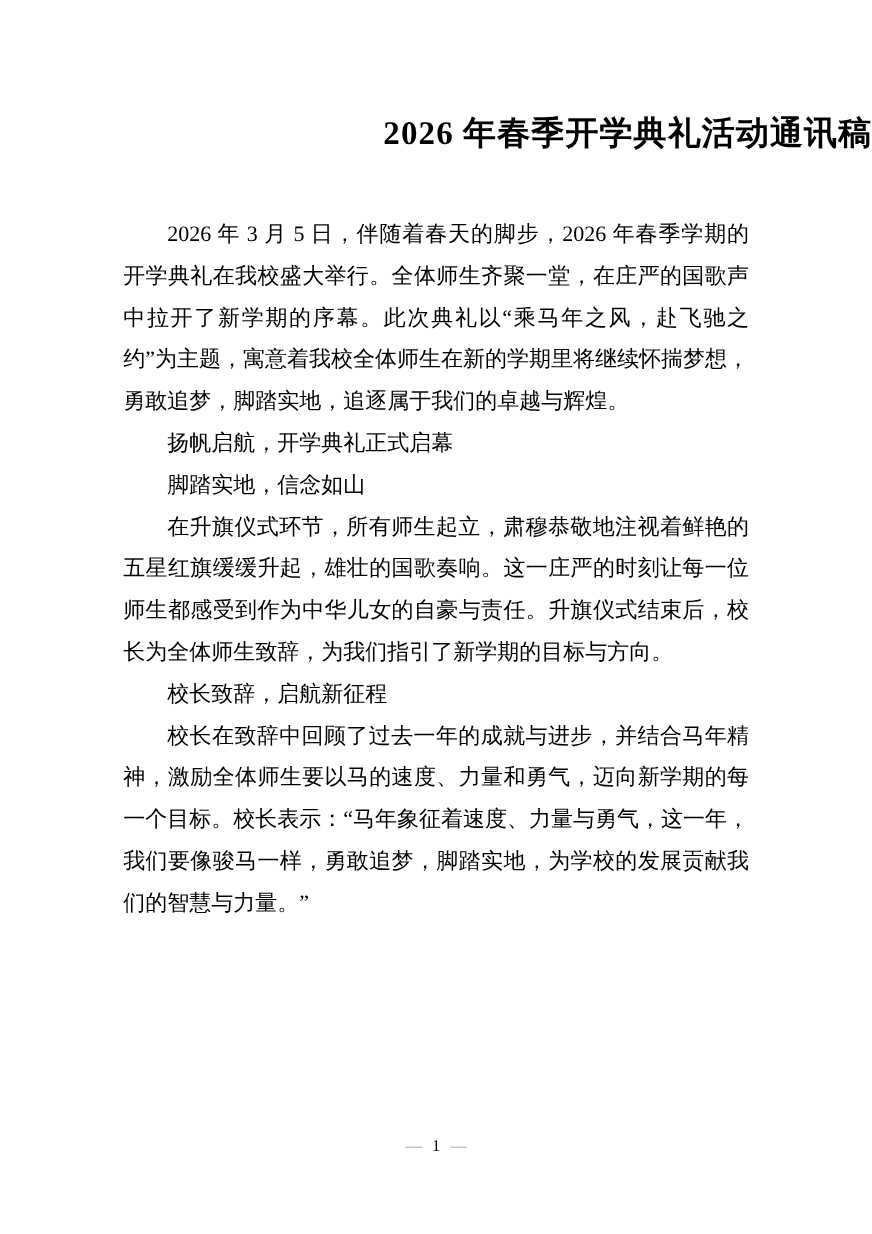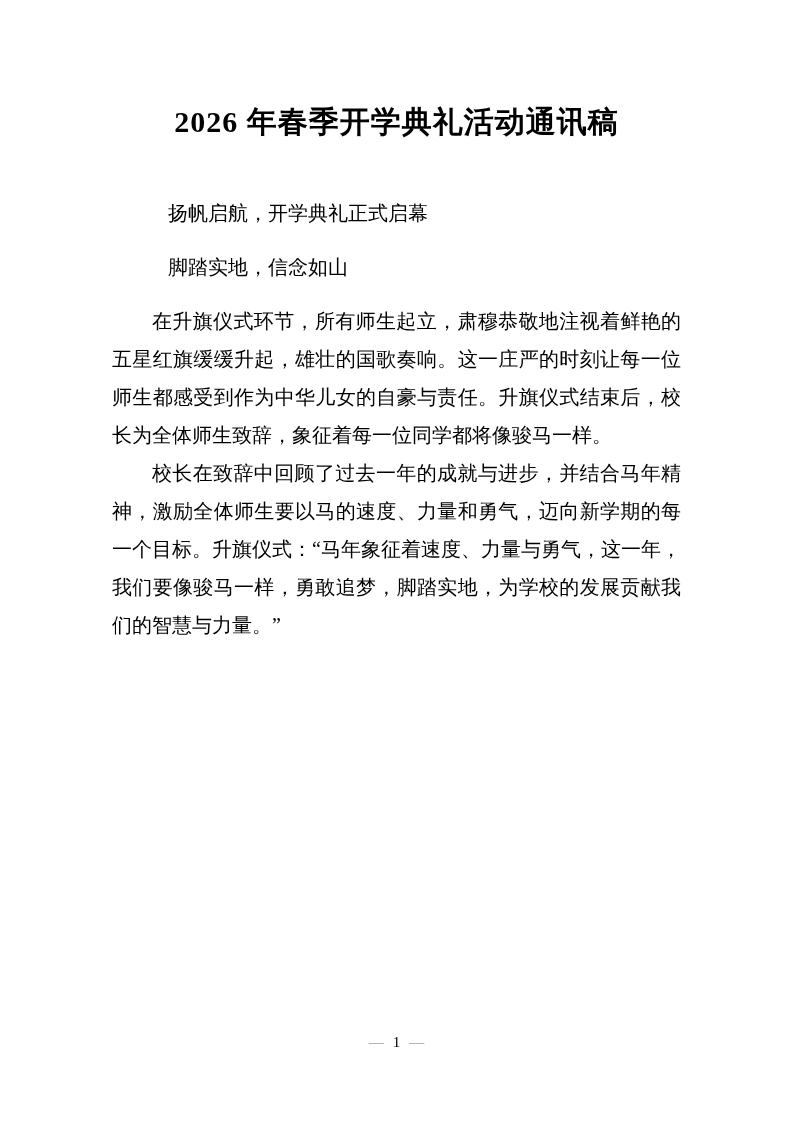--- a/index.html
+++ b/index.html
@@ -13,42 +13,42 @@
     height: 1122px;
     background: #ffffff;
     color: #000000;
     box-sizing: border-box;
     overflow: hidden;
     font-family: "Liberation Serif", "DejaVu Serif", serif;
   }
   .doc-title {
     margin: 0;
     padding-top: 100px;
-    text-align: center;
+    text-align: right;
     font-size: 30px;
     line-height: 44px;
     font-weight: bold;
     letter-spacing: 1px;
     font-family: "Liberation Serif", "DejaVu Serif", serif;
   }
   .content {
     margin: 50px 112px 0 112px;
     font-size: 20px;
     line-height: 38px;
     text-align: justify;
     text-justify: inter-ideograph;
   }
   .para {
     margin: 0;
     padding: 0;
     text-indent: 2em;
     word-break: break-all;
   }
   .section-heading {
-    margin: 16px;
+    margin: 0;
     padding: 0;
     text-indent: 2em;
   }
   .footer {
     position: absolute;
     left: 0;
     right: 0;
     top: 1031px;
     text-align: center;
     font-size: 15px;
@@ -64,23 +64,25 @@
   }
 </style>
 </head>
 <body>
 
 <div class="page">
 
   <h1 class="doc-title">2026 年春季开学典礼活动通讯稿</h1>
 
   <div class="content">
+    <p class="para">2026 年 3 月 5 日，伴随着春天的脚步，2026 年春季学期的开学典礼在我校盛大举行。全体师生齐聚一堂，在庄严的国歌声中拉开了新学期的序幕。此次典礼以“乘马年之风，赴飞驰之约”为主题，寓意着我校全体师生在新的学期里将继续怀揣梦想，勇敢追梦，脚踏实地，追逐属于我们的卓越与辉煌。</p>
     <p class="section-heading">扬帆启航，开学典礼正式启幕</p>
     <p class="section-heading">脚踏实地，信念如山</p>
-    <p class="para">在升旗仪式环节，所有师生起立，肃穆恭敬地注视着鲜艳的五星红旗缓缓升起，雄壮的国歌奏响。这一庄严的时刻让每一位师生都感受到作为中华儿女的自豪与责任。升旗仪式结束后，校长为全体师生致辞，象征着每一位同学都将像骏马一样。</p>
-    <p class="para">校长在致辞中回顾了过去一年的成就与进步，并结合马年精神，激励全体师生要以马的速度、力量和勇气，迈向新学期的每一个目标。升旗仪式：“马年象征着速度、力量与勇气，这一年，我们要像骏马一样，勇敢追梦，脚踏实地，为学校的发展贡献我们的智慧与力量。”</p>
+    <p class="para">在升旗仪式环节，所有师生起立，肃穆恭敬地注视着鲜艳的五星红旗缓缓升起，雄壮的国歌奏响。这一庄严的时刻让每一位师生都感受到作为中华儿女的自豪与责任。升旗仪式结束后，校长为全体师生致辞，为我们指引了新学期的目标与方向。</p>
+    <p class="section-heading">校长致辞，启航新征程</p>
+    <p class="para">校长在致辞中回顾了过去一年的成就与进步，并结合马年精神，激励全体师生要以马的速度、力量和勇气，迈向新学期的每一个目标。校长表示：“马年象征着速度、力量与勇气，这一年，我们要像骏马一样，勇敢追梦，脚踏实地，为学校的发展贡献我们的智慧与力量。”</p>
   </div>
 
   <div class="footer">
     <span class="dash">—</span><span class="pagenum">1</span><span class="dash">—</span>
   </div>
 
 </div>
 
 </body></html>

